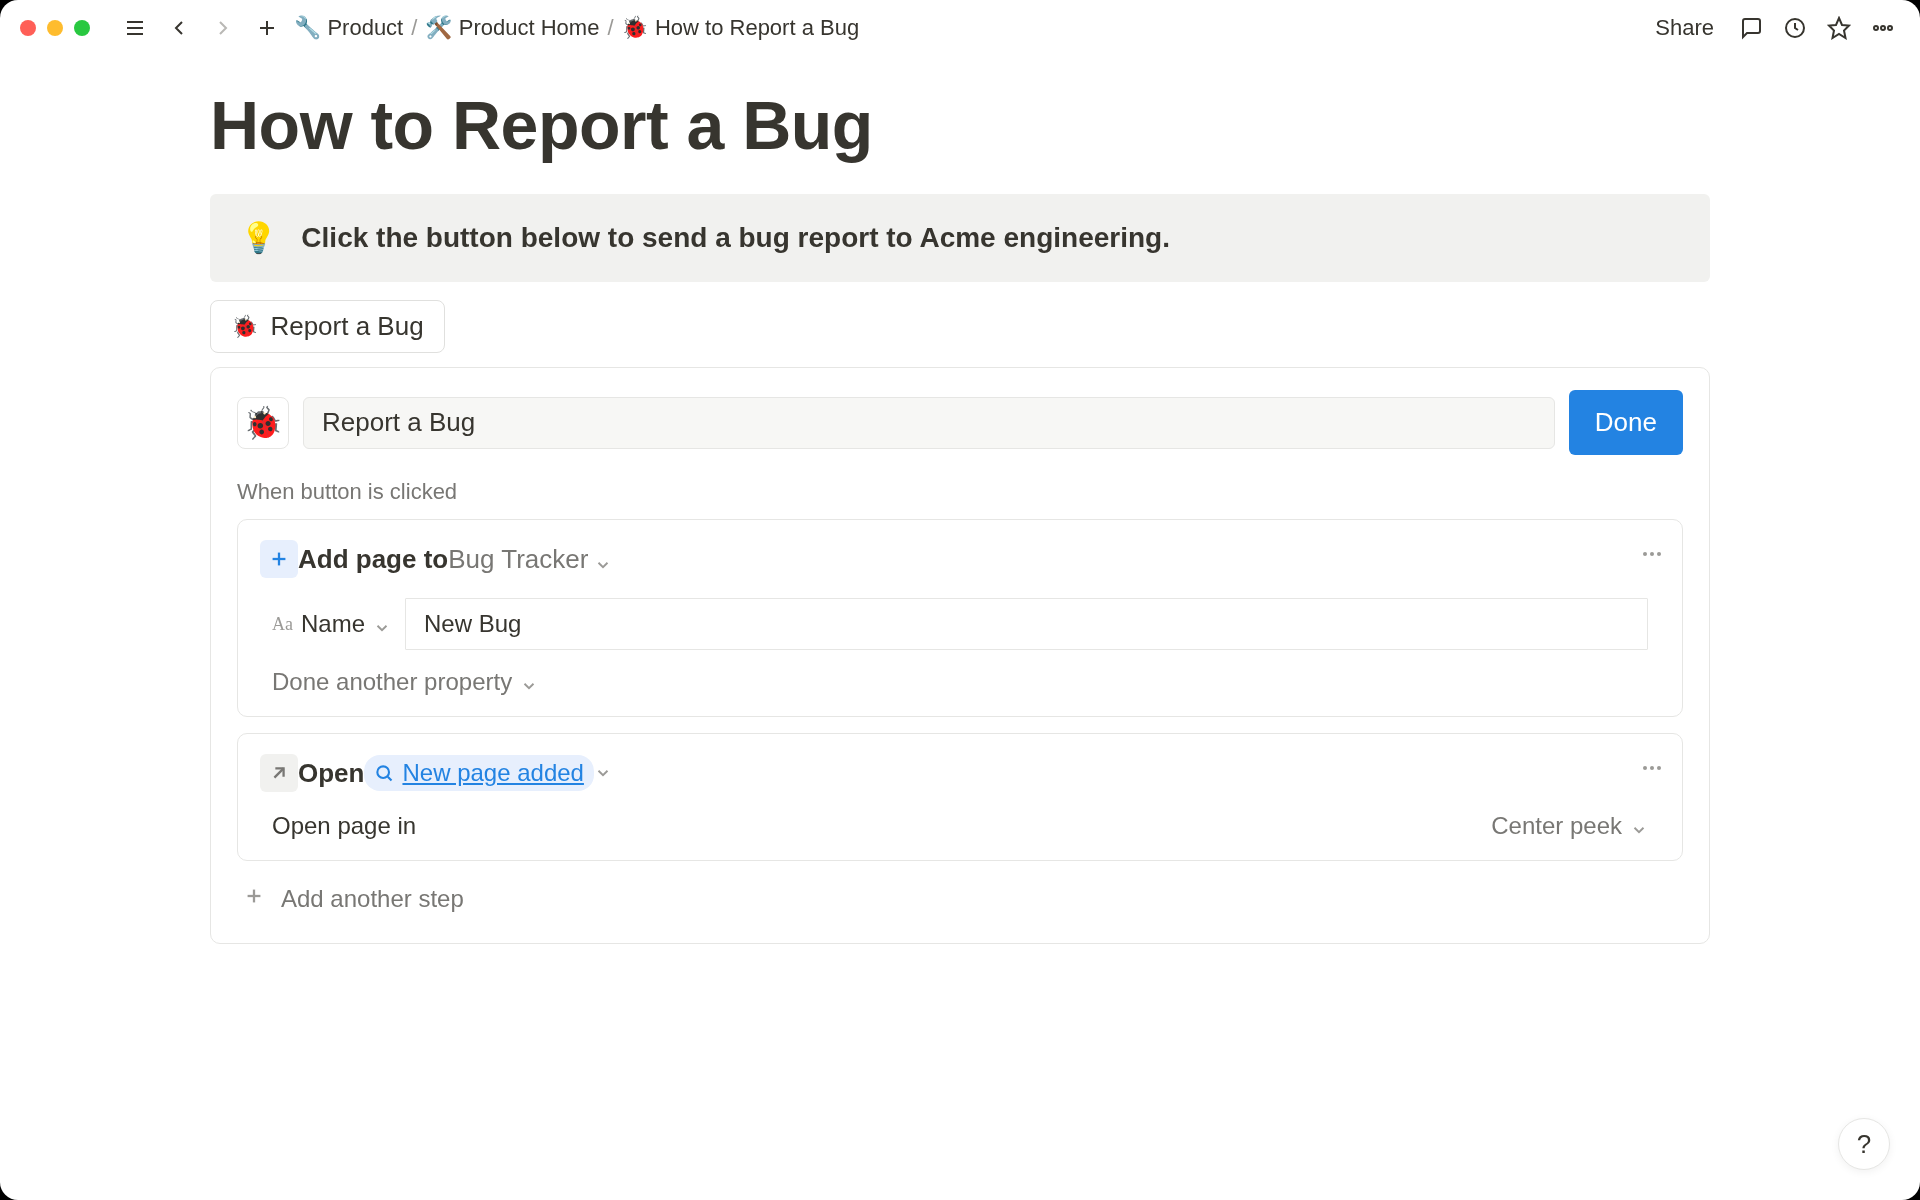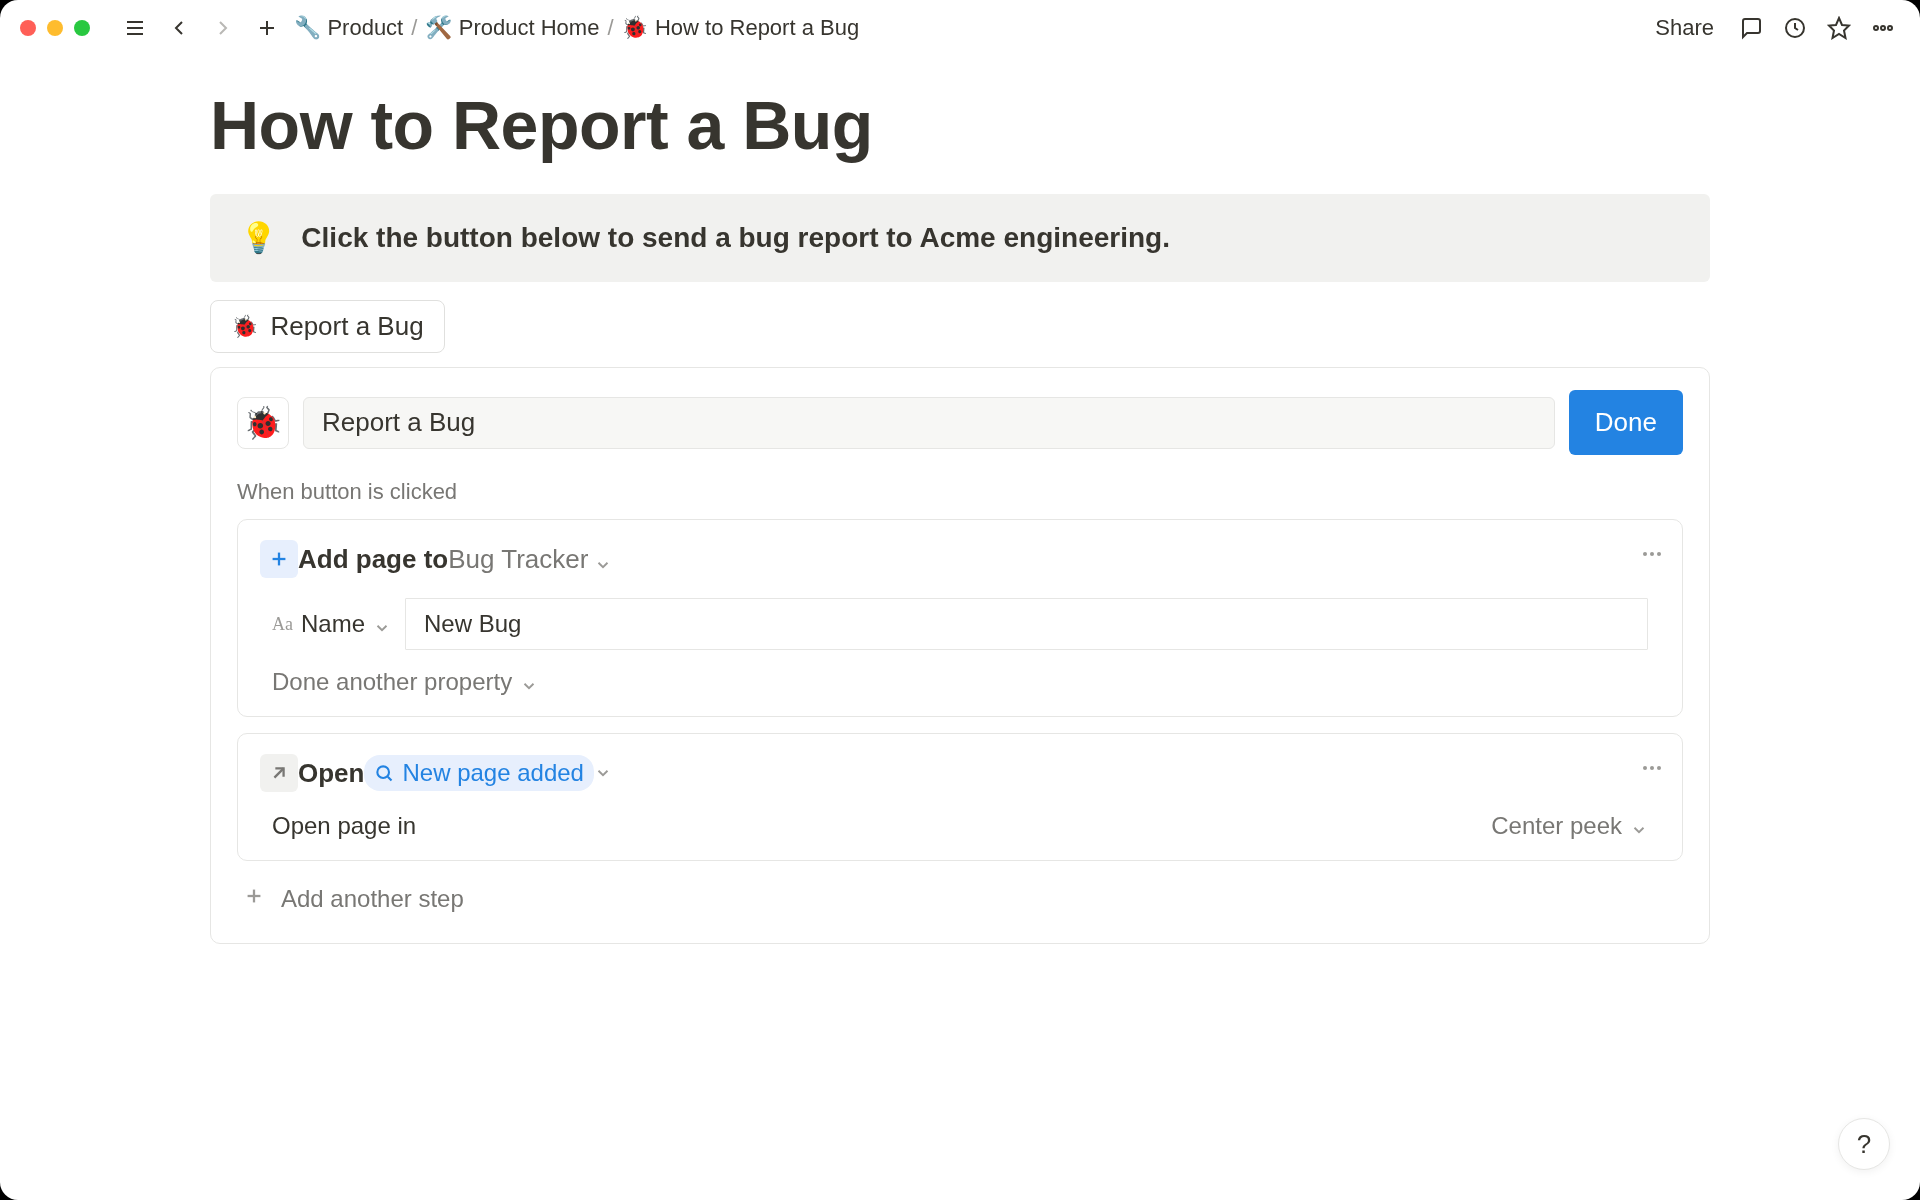--- a/index.html
+++ b/index.html
@@ -44,21 +44,21 @@
   .step-title { font-size: 26px; font-weight: 600; color: #37352f; }
   .step-target { font-size: 26px; color: #787774; cursor: pointer; display: inline-flex; align-items: center; gap: 6px; }
   .chev { width: 18px; height: 18px; }
   .chev svg { width: 18px; height: 18px; stroke: #9b9a97; fill: none; stroke-width: 2.5; }
   .step-more { position: absolute; right: 18px; top: 22px; color: #9b9a97; cursor: pointer; }
   .prop-row { display: flex; align-items: center; gap: 14px; margin: 0 12px 18px 12px; }
   .prop-label { display: inline-flex; align-items: center; gap: 8px; font-size: 24px; color: #37352f; cursor: pointer; }
   .prop-label .aa { font-size: 18px; color: #9b9a97; font-family: serif; }
   .prop-input { flex: 1; height: 52px; border: 1px solid #e6e6e4; border-radius: 1px; padding: 0 18px; font-size: 24px; color: #37352f; }
   .edit-another { display: inline-flex; align-items: center; gap: 8px; font-size: 24px; color: #787774; cursor: pointer; margin-left: 12px; }
-  .pill { display: inline-flex; align-items: center; gap: 8px; background: #e7effd; color: #2383e2; border-radius: 16px; padding: 4px 10px; font-size: 24px; }
+  .pill { display: inline-flex; align-items: center; gap: 8px; background: #e7effd; color: #2383e2; border-radius: 16px; padding: 4px 10px; font-size: 24px; text-decoration: underline; }
   .pill svg { width: 20px; height: 20px; stroke: currentColor; fill: none; stroke-width: 2.5; }
   .open-row { display: flex; justify-content: space-between; margin: 10px 12px 0 12px; }
   .open-label { font-size: 24px; color: #37352f; }
   .open-mode { display: inline-flex; align-items: center; gap: 8px; font-size: 24px; color: #787774; cursor: pointer; }
   .add-step { display: inline-flex; align-items: flex-start; gap: 16px; font-size: 24px; color: #787774; cursor: pointer; padding: 8px 6px; }
   .add-step svg { width: 22px; height: 22px; stroke: #9b9a97; fill: none; stroke-width: 2.5; }
   
   .help { position: absolute; right: 30px; bottom: 30px; width: 52px; height: 52px; border-radius: 50%; border: 1px solid #e6e6e4; background: #fff; display: flex; align-items: center; justify-content: center; font-size: 26px; color: #37352f; cursor: pointer; box-shadow: 0 2px 8px rgba(0,0,0,0.06); }
 </style>
 </head>

